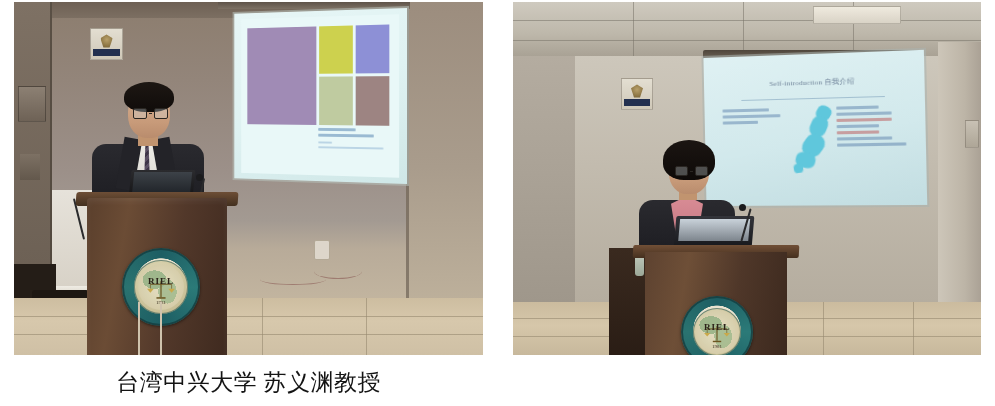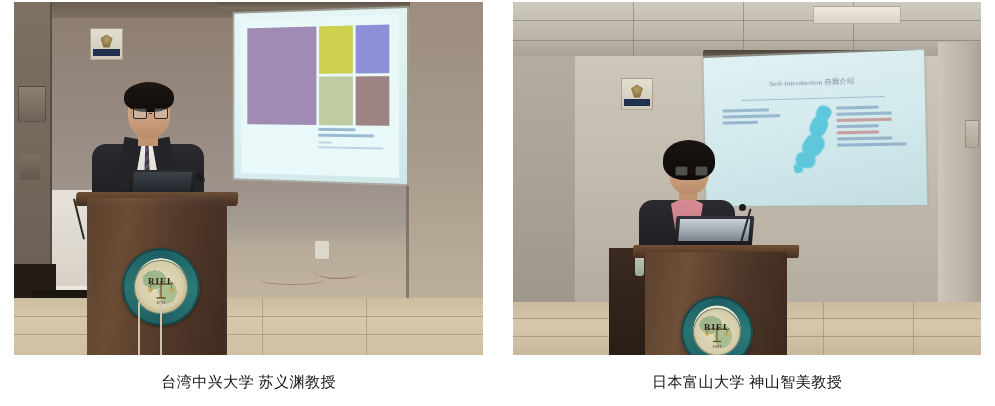--- a/index.html
+++ b/index.html
@@ -416,21 +416,21 @@
   }
 
   
   .captions{
     position:absolute; left:0; top:358px; width:995px; height:48px;
   }
   .caption{
     position:absolute; top:0; height:48px;
     display:flex; align-items:center; justify-content:center;
     font-family:"Liberation Serif", "DejaVu Serif", serif;
-    font-size:15px;
+    font-size:23px;
     color:#141414;
     letter-spacing:.5px;
     white-space:nowrap;
   }
   #caption-left  { left:14px;  width:469px; }
   #caption-right { left:513px; width:468px; }
 </style>
 </head>
 <body>
 
@@ -634,16 +634,15 @@
           <div class="emblem-label" style="font-size:9px;">RIEL</div>
           <div class="emblem-year" style="font-size:5px;">1981</div>
         </div>
       </div>
     </div>
 
   </div>
 
   <div class="captions">
     <div class="caption" id="caption-left">台湾中兴大学  苏义渊教授</div>
-    <div class="caption" id="caption-right">日本富山大学  神山智美教授</div>
   </div>
 
 </div>
 
 </body></html>

